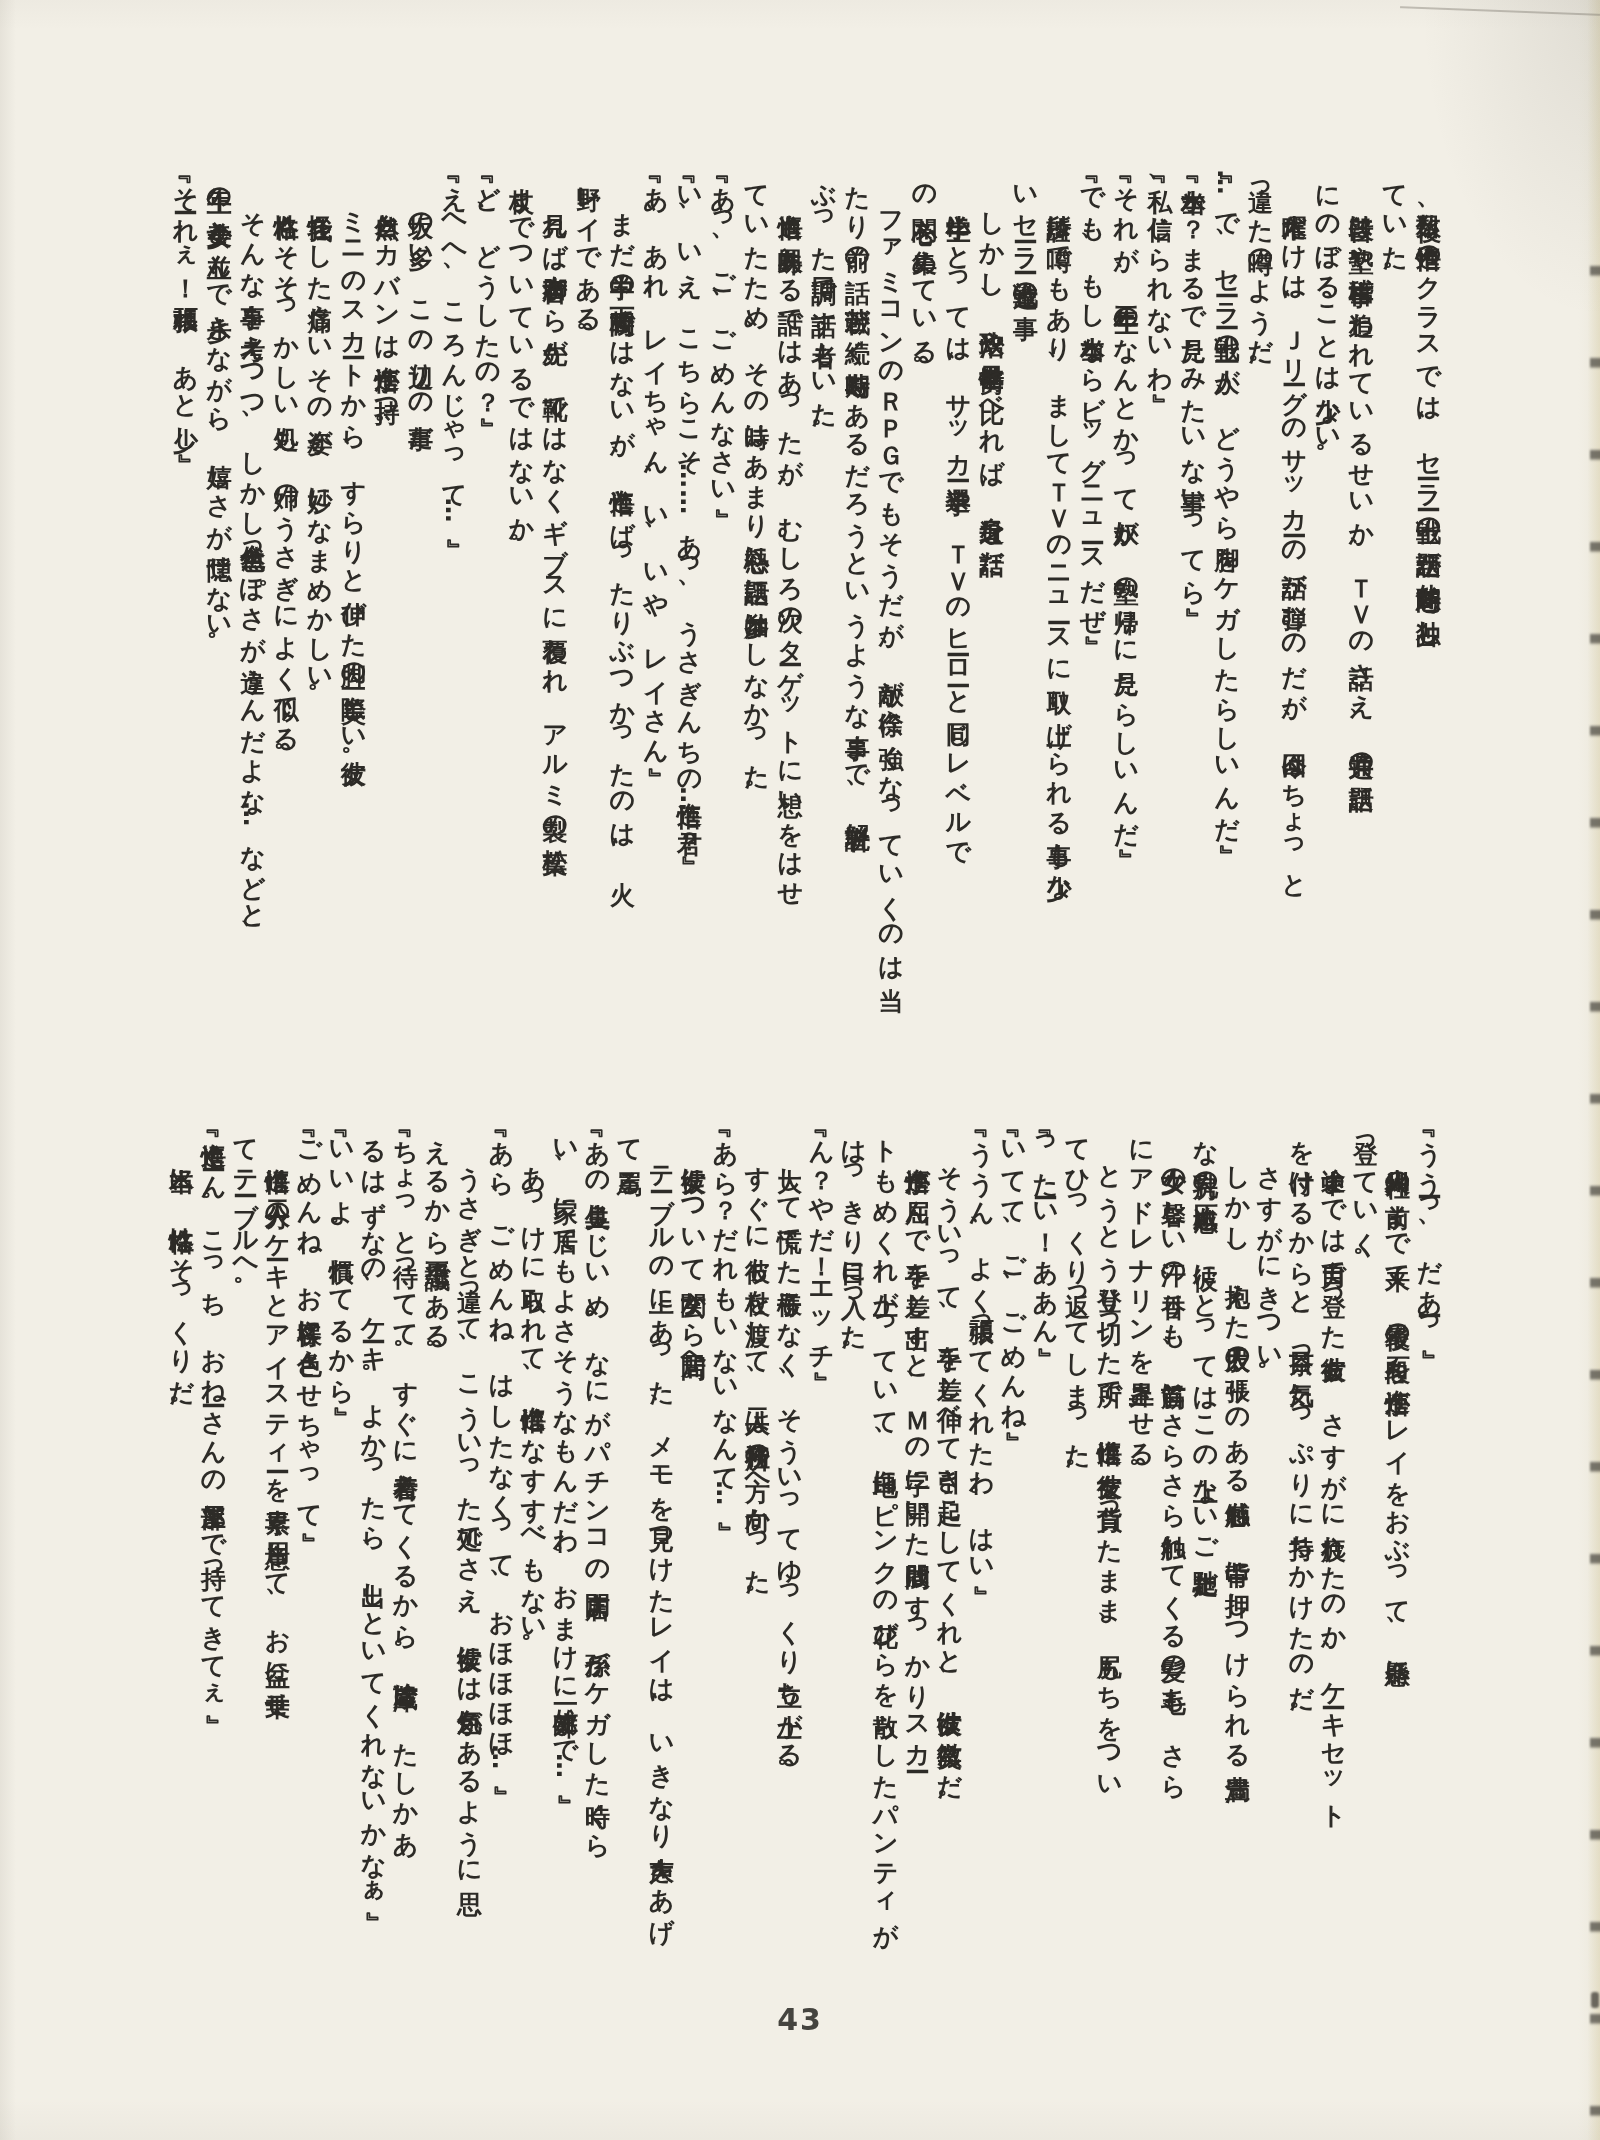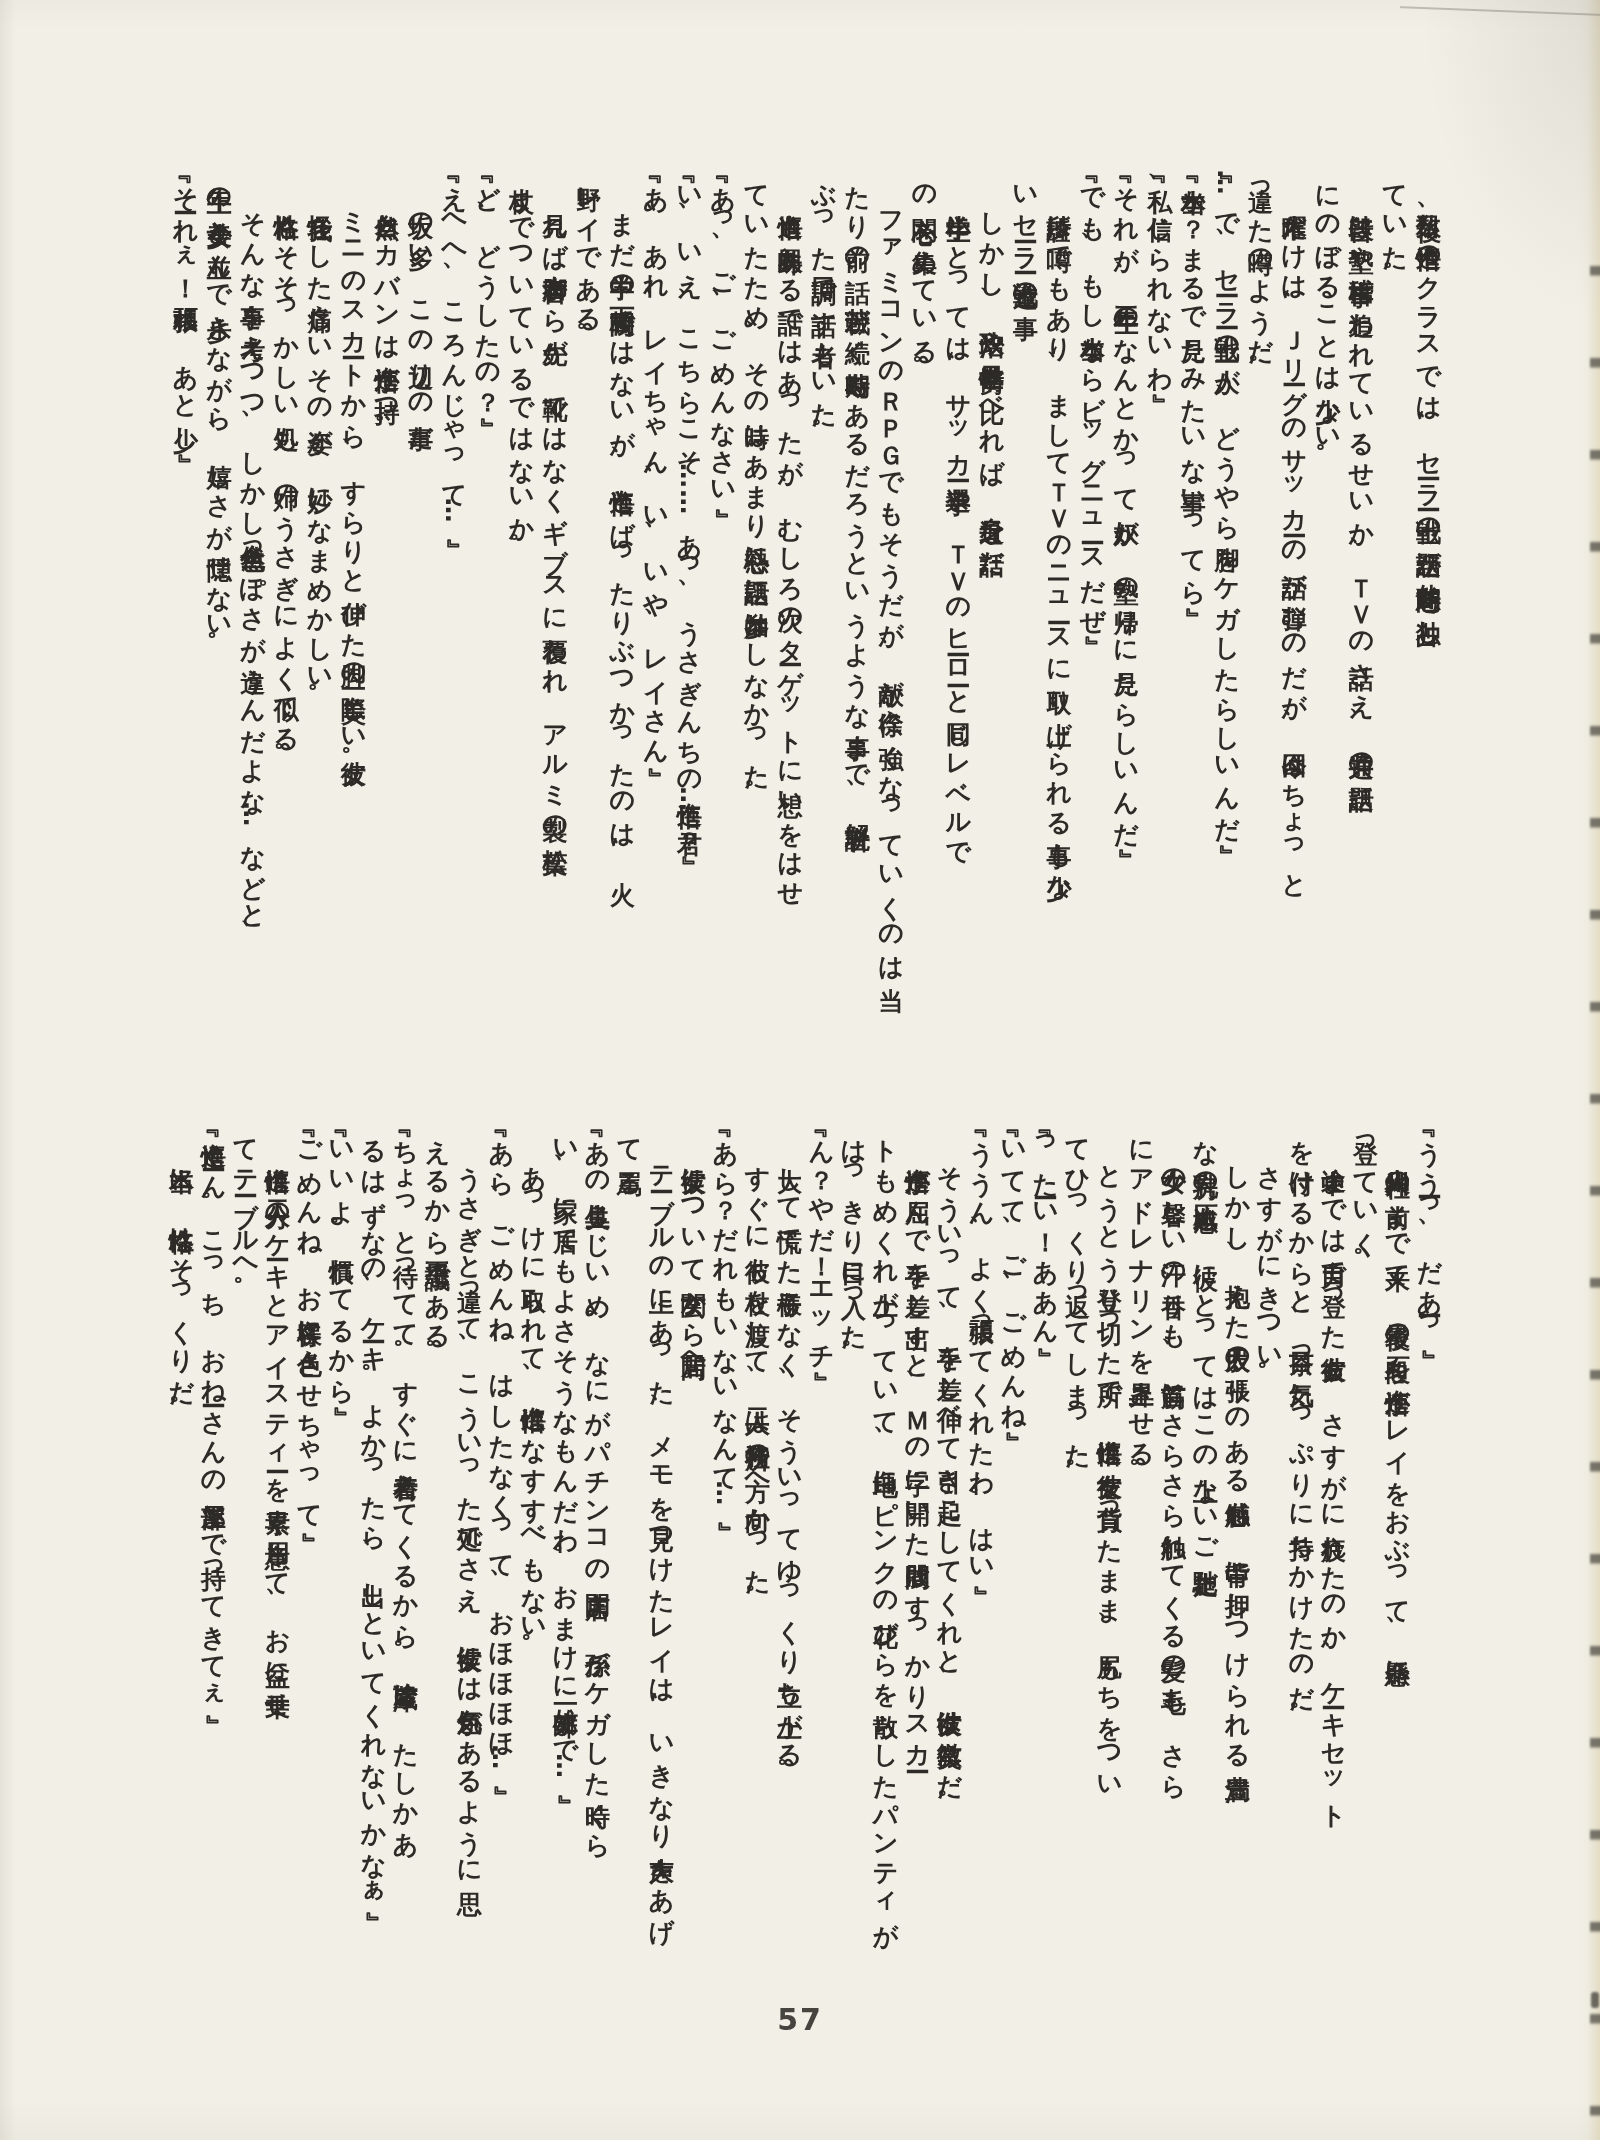--- a/index.html
+++ b/index.html
@@ -164,21 +164,21 @@
       <div class="tcol">『ちょっと待ってて。すぐに着替えてくるから。冷蔵庫に、たしかあ</div>
       <div class="tcol">るはずなの、ケーキ。よかったら、出しといてくれないかなぁ』</div>
       <div class="tcol">『いいよ。慣れてるから』</div>
       <div class="tcol">『ごめんね、お客様に色々させちゃって』</div>
       <div class="tcol">　進悟は二人分のケーキとアイスティーを素早く用意して、お盆に乗せ</div>
       <div class="tcol">てテーブルへ。</div>
       <div class="tcol">『進悟くーん。こっち、おねーさんの部屋まで持ってきてぇ』</div>
       <div class="tcol">　本当に、性格はそっくりだ。</div>
     </div>
 
-  <div class="page-number">57</div>
+  <div class="page-number">43</div>
 
   <div class="edge-strip"></div>
   <div class="edge-marks"></div>
   <div class="corner-shade"></div>
   <div class="top-line"></div>
   <div class="bottom-right-speck"></div>
 
 </div>
 
 </body></html>

